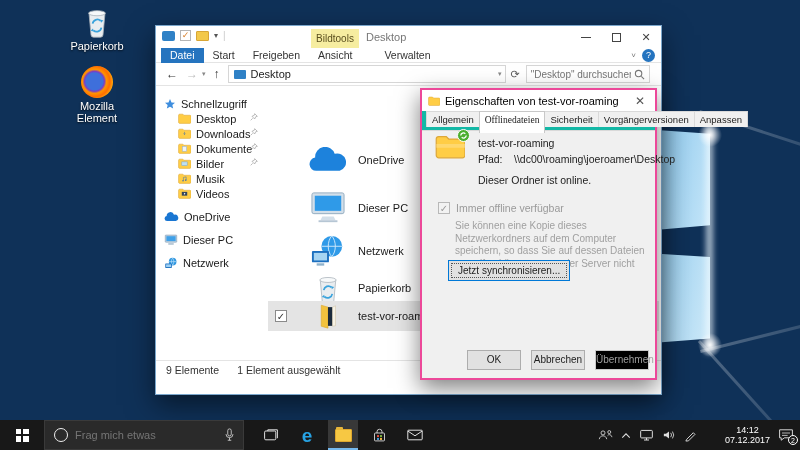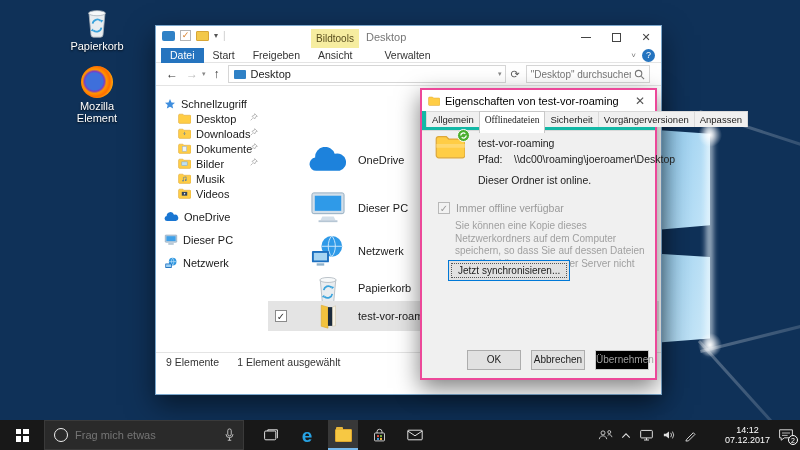--- a/index.html
+++ b/index.html
@@ -78,21 +78,21 @@
   .side-item { position:relative; height:15px; display:flex; align-items:center; gap:5px; padding-left:8px; }
   .side-item.child { padding-left:22px; }
   .side-item.gap { margin-top:8px; }
   .side-pin { position:absolute; right:8px; top:2px; }
   .main { position:relative; flex:1; }
   .row-item { position:absolute; left:2px; right:2px; display:flex; align-items:center; }
   .row-icon { position:absolute; left:40px; width:40px; display:flex; justify-content:center; }
   .row-label { position:absolute; left:90px; font-size:11px; color:#1a1a1a; }
   .row-sel { background:#e4e4e4; }
   .row-check { position:absolute; left:7px; width:12px; height:12px; background:#fff; border:1px solid #8a8a8a; color:#333; font-size:10px; line-height:11px; text-align:center; }
-  .statusbar { position:absolute; left:0; right:0; bottom:8px; height:18px; border-top:1px solid #e4e4e4; background:#fff;
+  .statusbar { position:absolute; left:0; right:0; bottom:0; height:18px; border-top:1px solid #e4e4e4; background:#fff;
     display:flex; align-items:center; font-size:10.5px; color:#333; }
   .status-count { margin-left:10px; } .status-sel { margin-left:18px; }
   .view-toggles { margin-left:auto; margin-right:8px; display:flex; gap:6px; }
 
   
   .dlg { position:absolute; left:420px; top:88px; width:237px; height:292px; z-index:3;
     background:#f0f0f0; border:2px solid #ec4899; box-shadow:0 8px 22px rgba(0,0,0,.5); font-size:10.5px; }
   .dlg-title { height:21px; background:#fff; display:flex; align-items:center; padding:0 6px; }
   .dlg-title-text { margin-left:5px; font-size:11px; color:#000; }
   .dlg-close { margin-left:auto; color:#555; font-size:12px; width:18px; text-align:center; }

